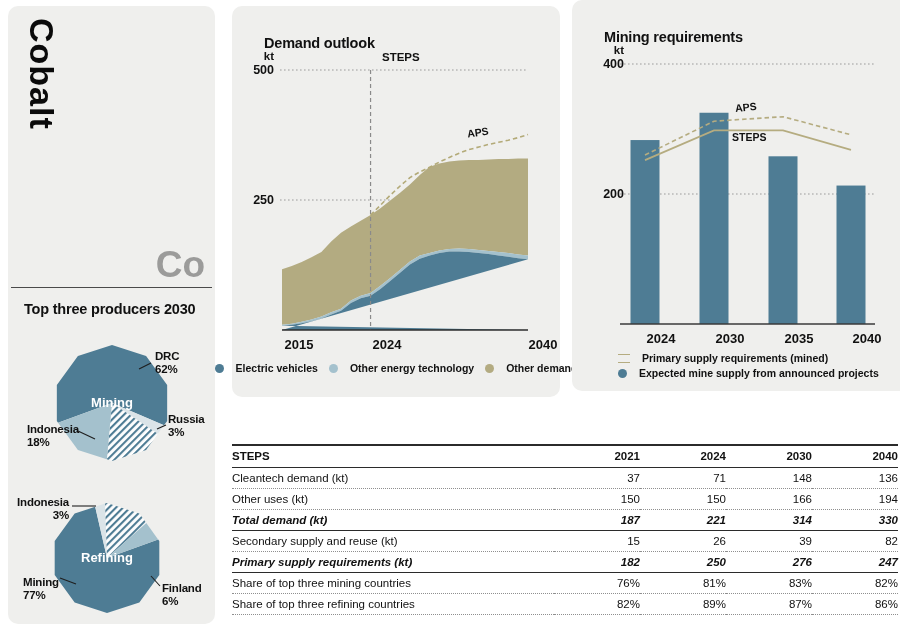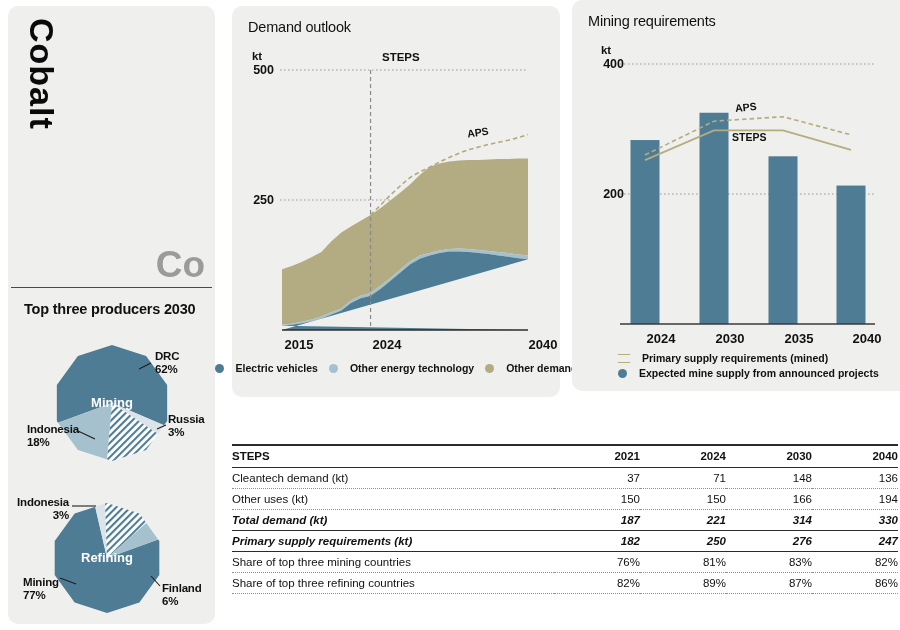--- a/index.html
+++ b/index.html
@@ -7,24 +7,24 @@
         font-family:"Liberation Sans",sans-serif;color:#111;}
   .panel{position:absolute;background:#efefed;border-radius:10px;}
   #sidebar{left:8px;top:6px;width:207px;height:618px;}
   #demand-panel{left:232px;top:6px;width:328px;height:391px;}
   #mining-panel{left:572px;top:0;width:366px;height:391px;}
   .vert-title{position:absolute;left:14px;top:12px;writing-mode:vertical-rl;
       font-size:34px;font-weight:700;letter-spacing:1px;color:#0a0a0a;}
   .element-symbol{position:absolute;right:10px;top:238px;font-size:37px;font-weight:700;color:#9b9b9a;}
   .side-rule{position:absolute;left:3px;right:3px;top:281px;border-top:1.2px solid #4a4a4a;}
   .producers-heading{position:absolute;left:16px;top:295px;font-size:14.5px;font-weight:700;letter-spacing:-0.2px;}
-  .chart-title{position:absolute;left:16px;top:13px;margin:0;font-size:14.5px;font-weight:400;letter-spacing:-0.2px;}
+  .chart-title{position:absolute;left:16px;top:13px;margin:16px;font-size:14.5px;font-weight:700;letter-spacing:-0.2px;}
   .fillsvg{position:absolute;left:0;top:0;}
   .ytick{position:absolute;text-align:right;font-size:12.5px;font-weight:600;}
-  .yunit{position:absolute;text-align:center;font-size:11.5px;font-weight:600;}
+  .yunit{position:absolute;text-align:right;font-size:11.5px;font-weight:600;}
   .xtick{position:absolute;top:331px;width:44px;text-align:center;font-size:13px;font-weight:700;margin-left:16px;}
   .scen-label{position:absolute;font-size:11.5px;font-weight:700;}
   .line-label{position:absolute;font-size:10.5px;font-weight:700;}
   .legend-row{position:absolute;left:0;right:0;top:356px;display:flex;justify-content:center;
       gap:11px;align-items:center;font-size:10.5px;font-weight:600;}
   .legend-item{display:flex;align-items:center;gap:12px;white-space:nowrap;}
   .dot{width:9px;height:9px;border-radius:50%;display:inline-block;flex:none;}
   .legend-stack{position:absolute;left:46px;top:352px;font-size:10.5px;font-weight:600;}
   .legend-stack .legend-item{margin-bottom:3px;}
   .dbl-line{width:12px;height:7px;border-top:1.6px solid #b5ac80;border-bottom:1.6px solid #b5ac80;display:inline-block;flex:none;}
@@ -210,20 +210,27 @@
             <td>166</td>
             <td>194</td>
           </tr>
           <tr class="b r">
             <td>Total demand (kt)</td>
             <td>187</td>
             <td>221</td>
             <td>314</td>
             <td>330</td>
           </tr>
+          <tr>
+            <td>Secondary supply and reuse (kt)</td>
+            <td>15</td>
+            <td>26</td>
+            <td>39</td>
+            <td>82</td>
+          </tr>
           <tr class="b r">
             <td>Primary supply requirements (kt)</td>
             <td>182</td>
             <td>250</td>
             <td>276</td>
             <td>247</td>
           </tr>
           <tr>
             <td>Share of top three mining countries</td>
             <td>76%</td>

